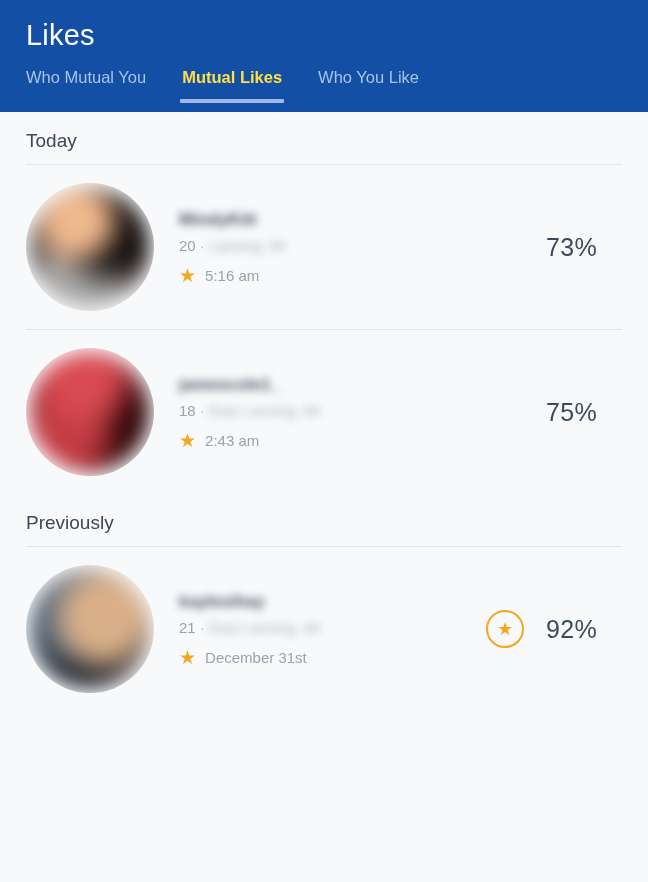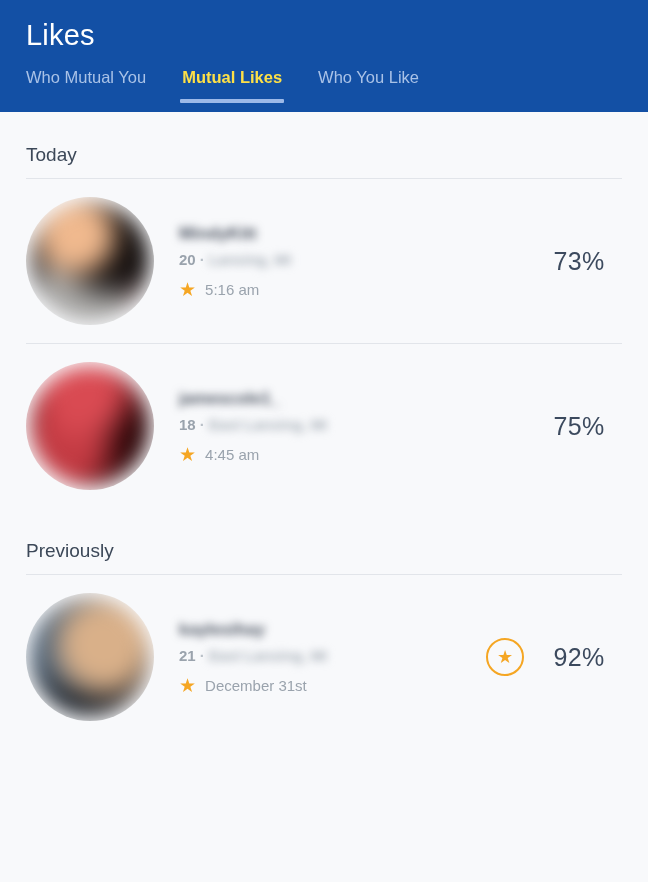--- a/index.html
+++ b/index.html
@@ -71,21 +71,21 @@
   .content {
     padding: 0;
   }
   .section {
     padding: 0 26px;
   }
   .section-title {
     font-size: 19px;
     color: #3c4858;
     font-weight: 400;
-    padding-top: 30px;
+    padding-top: 16px;
     padding-bottom: 10px;
     line-height: 26px;
   }
   .divider {
     height: 1px;
     background: #e2e5ea;
     width: 100%;
   }
 
   
@@ -152,21 +152,20 @@
     display: inline-block;
     margin-bottom: 4px;
   }
   .meta {
     font-size: 15px;
     color: #9aa3ad;
     line-height: 22px;
     display: flex;
     align-items: baseline;
     margin-bottom: 9px;
-    font-weight: bold;
   }
   .meta .age { color: #9aa3ad; }
   .meta .sep { margin: 0 4px; color: #b9c0c8; }
   .meta .loc {
     filter: blur(4px);
     color: #a8b0b9;
   }
   .timeline {
     display: flex;
     align-items: center;
@@ -199,21 +198,21 @@
     margin-right: 22px;
     box-sizing: border-box;
   }
   .badge-star .star { margin-right: 0; font-size: 18px; }
   .percent {
     font-size: 25px;
     color: #3c4a5e;
     font-weight: 400;
     letter-spacing: 0.3px;
     min-width: 66px;
-    text-align: center;
+    text-align: left;
   }
 </style>
 </head>
 <body>
 
 <div class="header">
   <div class="app-title">Likes</div>
   <div class="tabs">
     <div class="tab">
       <span>Who Mutual You</span>
@@ -262,21 +261,21 @@
       </div>
       <div class="info">
         <div class="username">jamescole1_</div>
         <div class="meta">
           <span class="age">18</span>
           <span class="sep">·</span>
           <span class="loc">East Lansing, MI</span>
         </div>
         <div class="timeline">
           <span class="star">★</span>
-          <span>4:45 am</span>
+          <span>2:43 am</span>
         </div>
       </div>
       <div class="right">
         <div class="percent">75%</div>
       </div>
     </div>
   </div>
 
   <div class="section">
     <div class="section-title">Previously</div>

